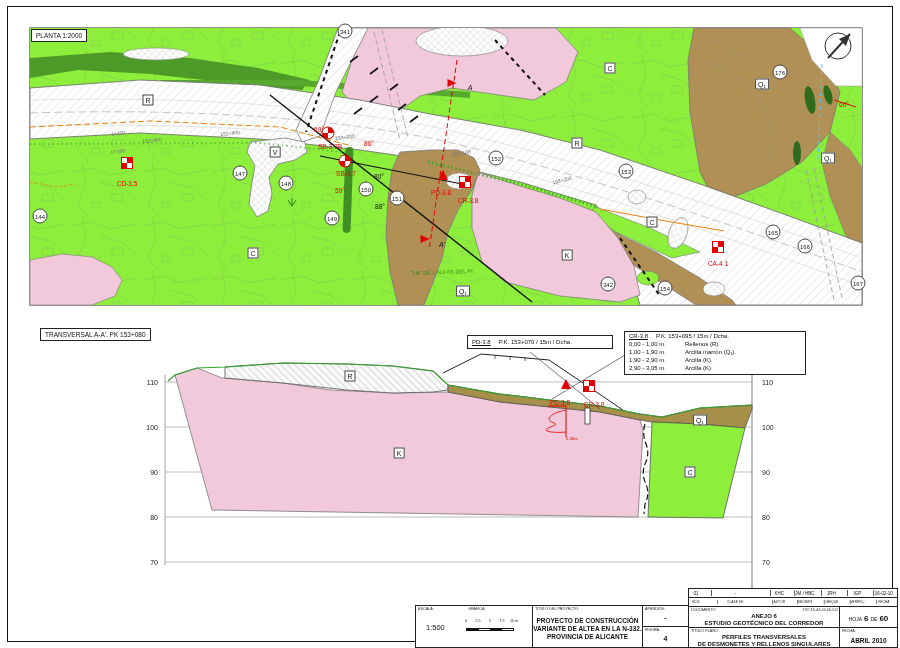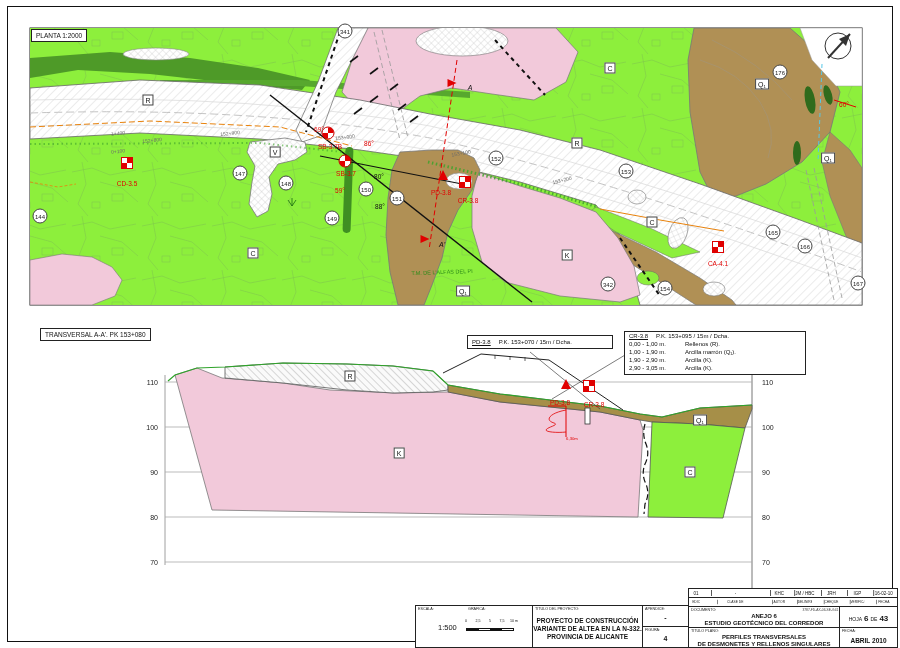--- a/index.html
+++ b/index.html
@@ -40,21 +40,21 @@
   .leg-head{display:flex;gap:8px;margin-bottom:1px;}
   .leg-row{display:grid;grid-template-columns:56px 1fr;line-height:8px;}
   
   .tb{position:absolute;border:1px solid #222;background:#fff;box-sizing:border-box;}
   .tb *{box-sizing:border-box;}
   #tb-left{left:415px;top:605px;width:274px;height:43px;display:flex;}
   .tb-cell{position:relative;border-left:1px solid #222;height:100%;}
   .tb-cell:first-child{border-left:none;}
   .tiny{font-size:6px;transform:scale(.62);transform-origin:0 0;position:absolute;white-space:nowrap;color:#222;}
   #cell-escala{width:116px;}
-  #escala-val{position:absolute;left:22px;top:17px;font-size:7.5px;}
+  #escala-val{position:absolute;left:10px;top:17px;font-size:7.5px;}
   #scalebar{position:absolute;left:50px;top:22px;width:48px;height:3px;border:1px solid #111;display:flex;}
   #scalebar div{flex:1;}
   #scalebar div:nth-child(odd){background:#111;}
   #bar-ticks{position:absolute;left:50px;top:12px;width:48px;font-size:6px;}
   #bar-ticks span{position:absolute;transform:translateX(-50%) scale(.6);white-space:nowrap;}
   #cell-proyecto{flex:1;text-align:center;}
   .proj-line{font-size:6.5px;font-weight:bold;line-height:8px;}
   #proj-lines{margin-top:11px;}
   #cell-apendice{width:46px;display:flex;flex-direction:column;}
   #cell-apendice>div{position:relative;flex:1;text-align:center;}
@@ -412,21 +412,21 @@
         <span class="tiny" style="left:2px;top:1px;">DOCUMENTO:</span>
         <span class="code">3787-FD-AX-06-SE-G41</span>
         <div class="doc-line1">ANEJO 6</div>
         <div class="doc-line2">ESTUDIO GEOTÉCNICO DEL CORREDOR</div>
       </div>
       <div class="tb-side">
         <div class="hoja-wrap">
           <span>HOJA</span>
           <span class="hoja-big">6</span>
           <span>DE</span>
-          <span class="hoja-big">43</span>
+          <span class="hoja-big">60</span>
         </div>
       </div>
     </div>
     <div class="tb-big-row">
       <div class="tb-main">
         <span class="tiny" style="left:2px;top:1px;">TÍTULO PLANO:</span>
         <div class="doc-line1">PERFILES TRANSVERSALES</div>
         <div class="doc-line2">DE DESMONETES Y RELLENOS SINGULARES</div>
       </div>
       <div class="tb-side">

